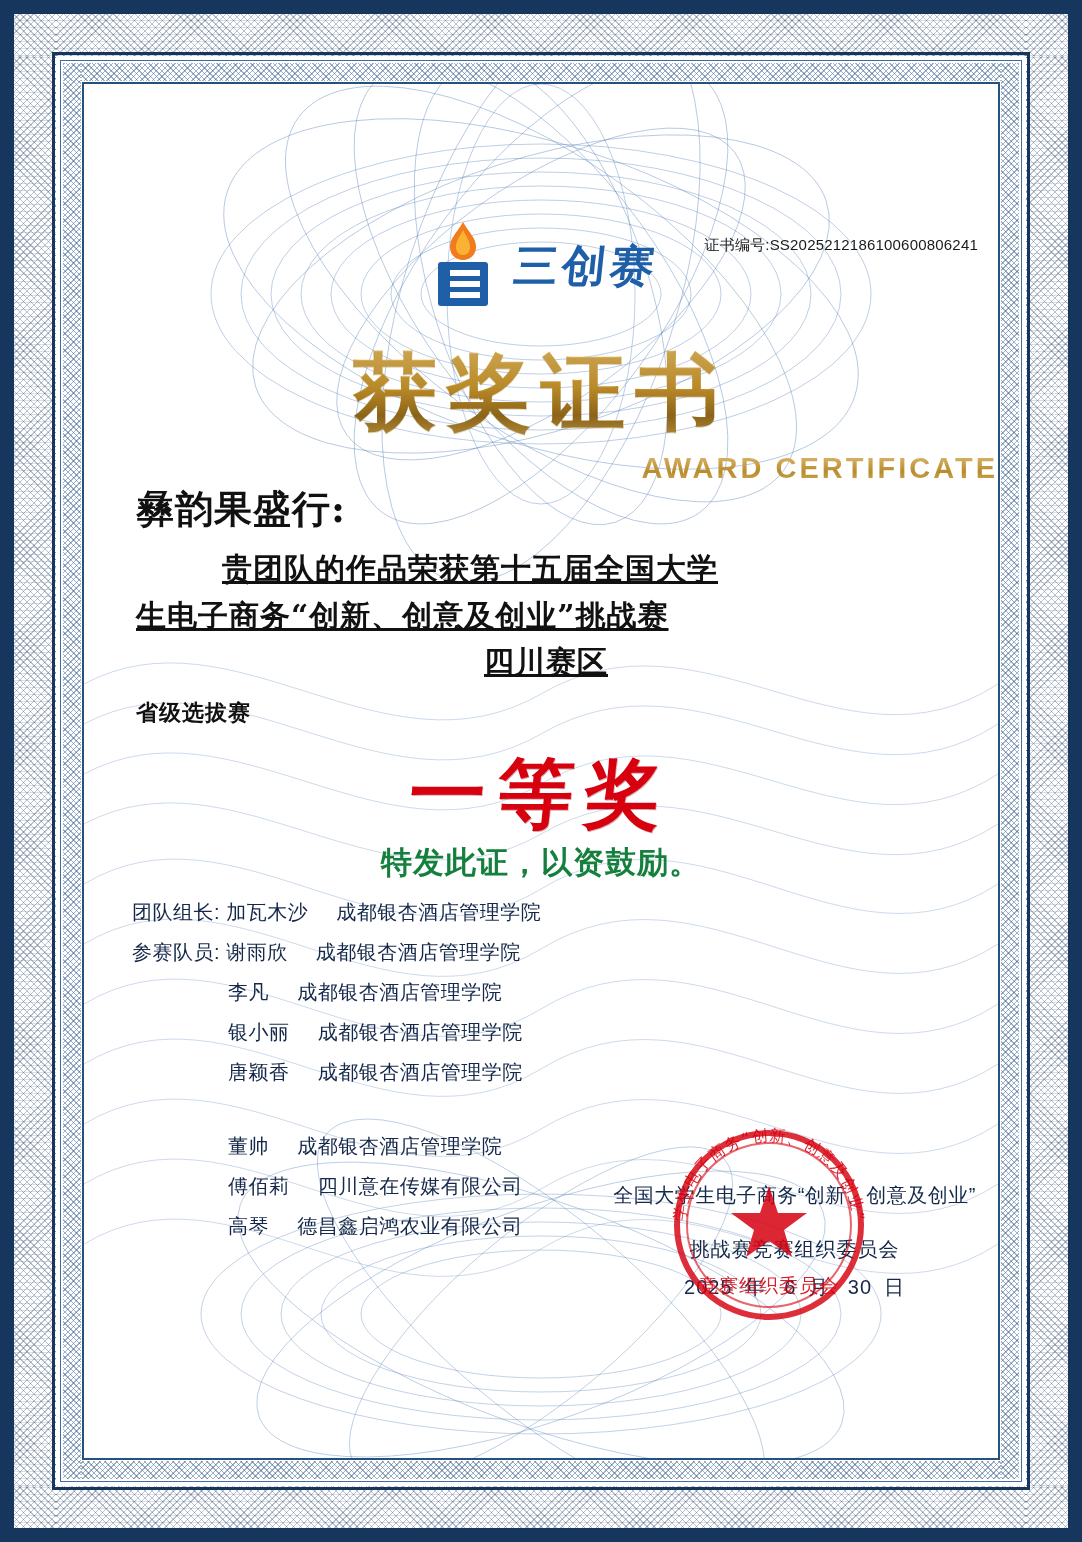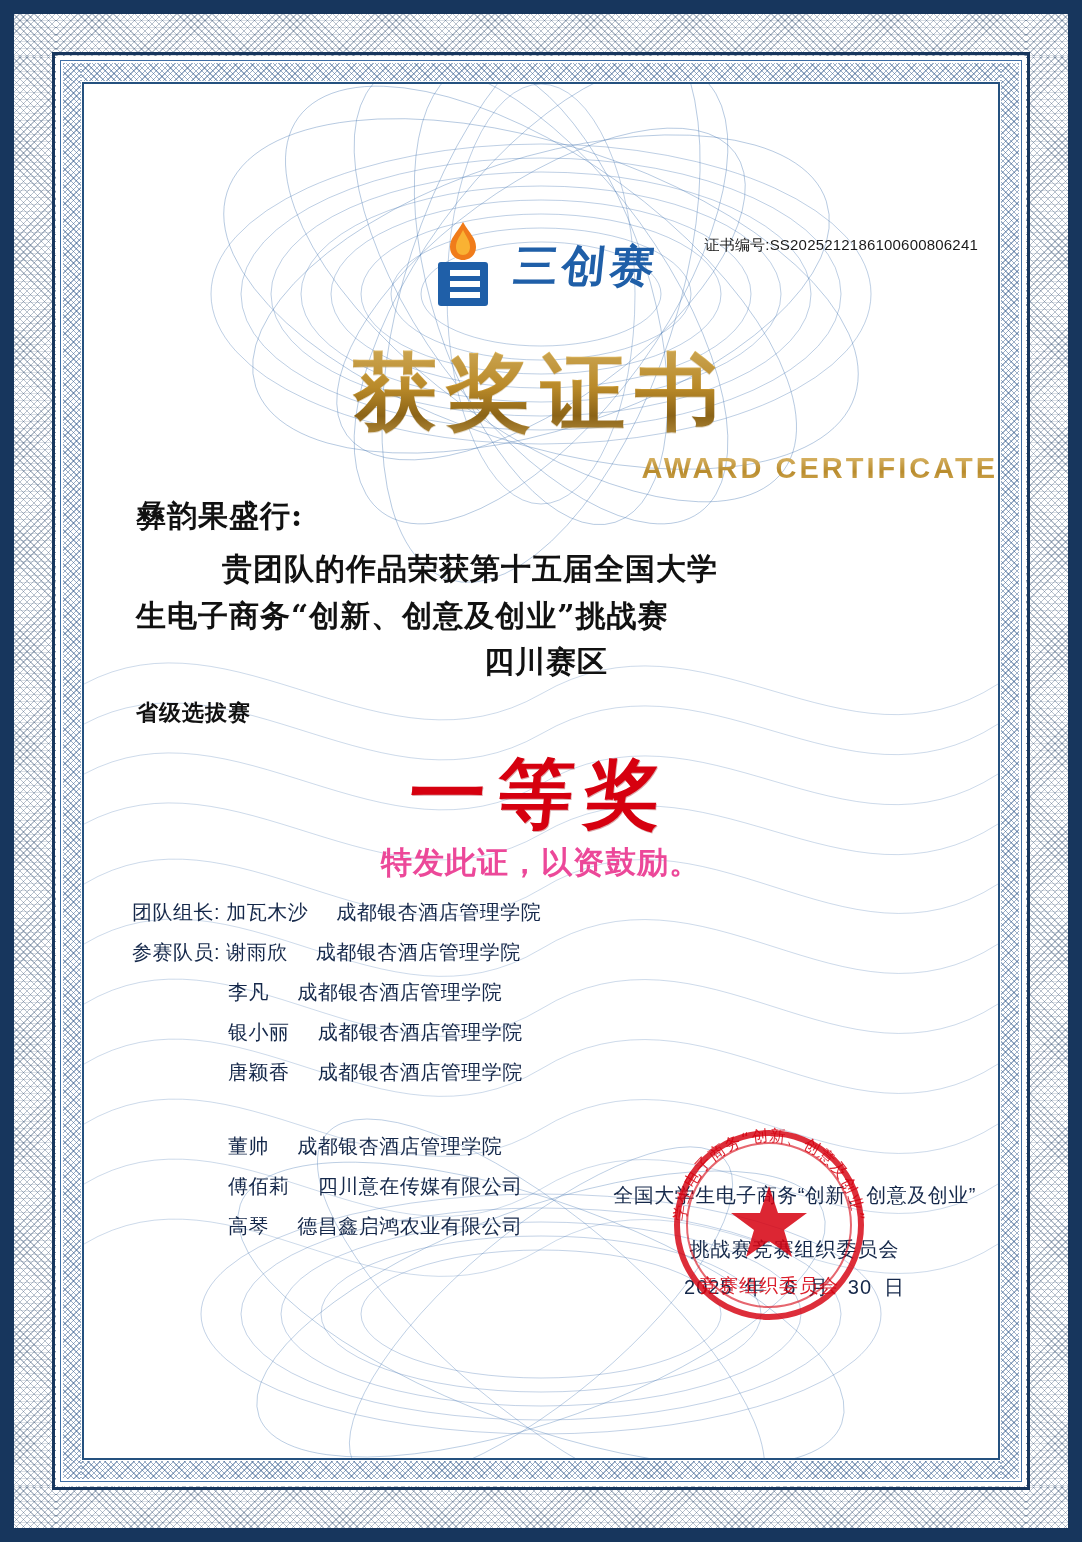--- a/index.html
+++ b/index.html
@@ -147,39 +147,40 @@
     font-weight: bold;
     letter-spacing: 3px;
     background: linear-gradient(180deg, #e2c077 0%, #b88b2c 60%, #d8b15f 100%);
     -webkit-background-clip: text;
     background-clip: text;
     color: transparent;
   }
 
   .salutation {
     position: absolute;
-    top: 412px;
+    top: 400px;
     left: 52px;
     font-family: "DejaVu Serif", "Liberation Serif", serif;
-    font-size: 30px;
+    font-size: 38px;
     font-weight: bold;
     color: #111;
     letter-spacing: 1px;
   }
   .body-lines {
     position: absolute;
     top: 462px;
     left: 52px;
     right: 42px;
     font-family: "DejaVu Serif", "Liberation Serif", serif;
     font-size: 30px;
     font-weight: bold;
     color: #111;
     line-height: 1.55;
     letter-spacing: 1px;
+    text-decoration: underline;
   }
   .body-lines .l1 { text-indent: 86px; }
   .body-lines .l3 { text-align: center; }
   .stage {
     position: absolute;
     top: 614px;
     left: 52px;
     font-family: "DejaVu Serif", "Liberation Serif", serif;
     font-size: 22px;
     font-weight: bold;
@@ -202,21 +203,21 @@
   }
   .encourage {
     position: absolute;
     top: 758px;
     left: 0;
     width: 100%;
     text-align: center;
     font-family: "DejaVu Serif", "Liberation Serif", serif;
     font-size: 31px;
     font-weight: bold;
-    color: #ec4899;
+    color: #15803d;
     letter-spacing: 1px;
   }
 
   .roster {
     position: absolute;
     top: 808px;
     left: 48px;
     right: 40px;
     font-size: 20px;
     color: #15284a;

